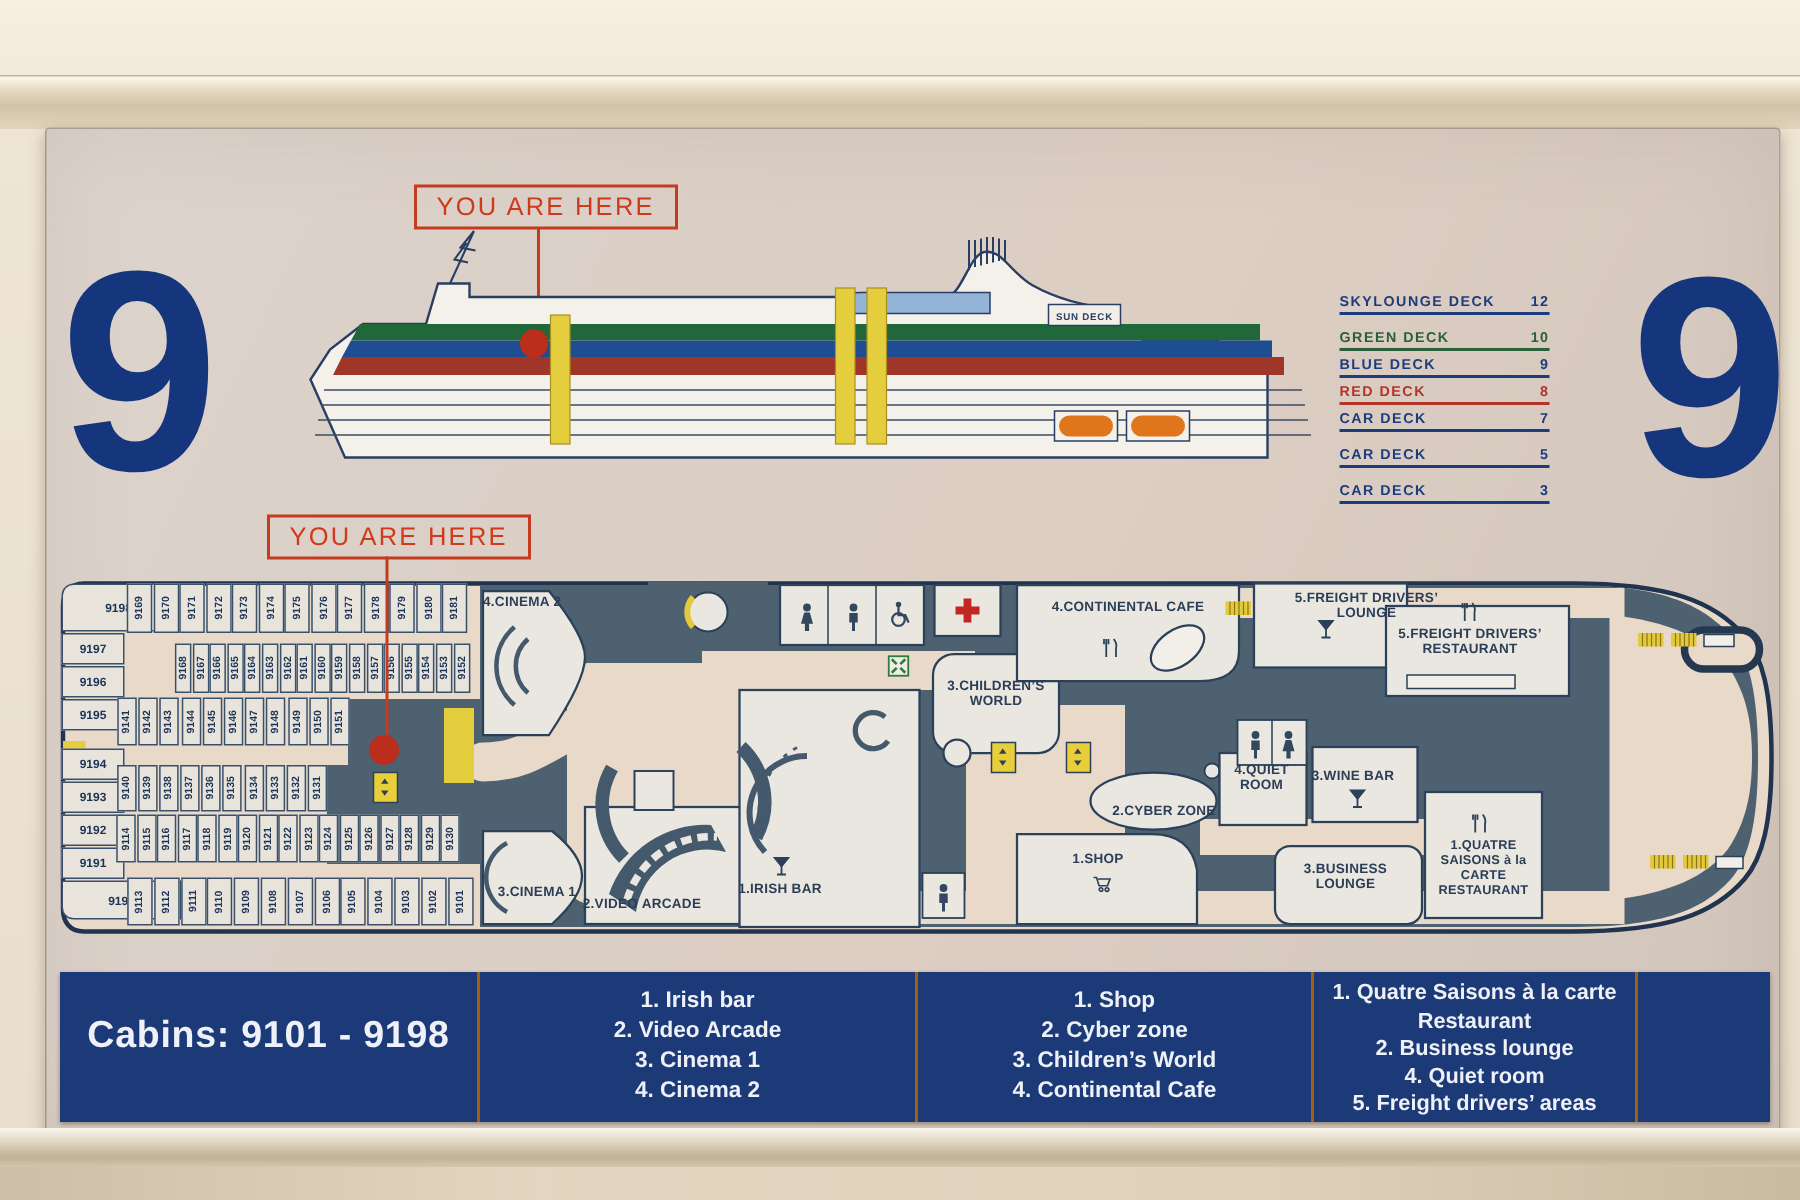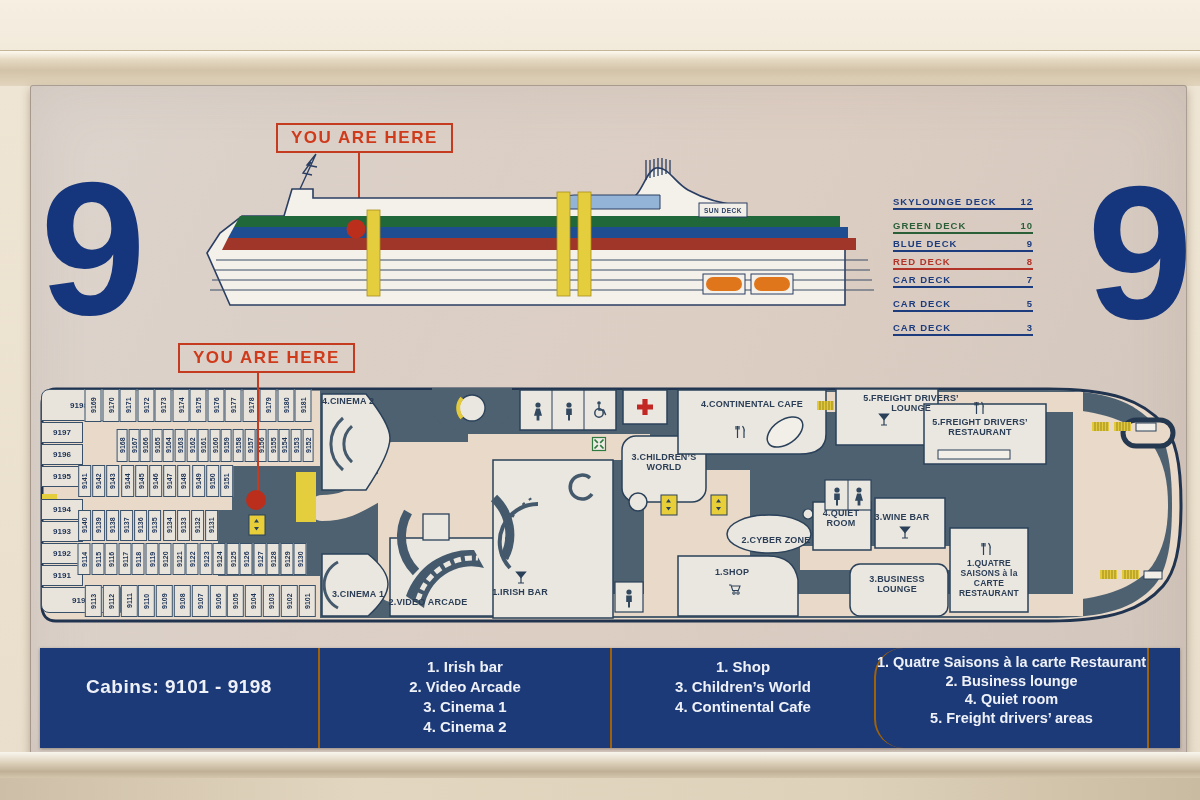--- a/index.html
+++ b/index.html
@@ -17,21 +17,21 @@
   
   #sign{left:30px;top:85px;width:1155px;height:668px;
     background:linear-gradient(115deg,#dcd4cd 0%,#dbcfc6 30%,#ddcec3 55%,#d6c9bf 80%,#d2c5bb 100%);
     border:1px solid rgba(110,95,82,.45);border-radius:3px;
     box-shadow:0 4px 10px rgba(80,60,40,.35), inset 0 0 60px rgba(125,105,90,.12);}
   
   .big-nine{font-size:190px;line-height:140px;font-weight:bold;color:#15357c;width:120px;text-align:center;}
   #nine-left{left:33px;top:178px;}
   #nine-right{left:1080px;top:182px;}
   
-  .yah-box{border:2px solid #c43b1f;color:#cf3a1b;font-weight:bold;font-size:17px;
+  .yah-box{border:2px solid #c43b1f;color:#cf3a1b;font-weight:normal;font-size:17px;
     letter-spacing:1.5px;padding:3px 13px;white-space:nowrap;}
   .yah-line{width:2px;background:#c43b1f;}
   .red-dot{width:20px;height:20px;border-radius:50%;background:#bc2e1c;}
   
   #deck-legend{left:893px;top:196px;width:140px;}
   .deck-header,.deck-row{display:flex;justify-content:space-between;align-items:flex-end;
     font-weight:bold;font-size:9.5px;letter-spacing:1px;color:#1c3c7e;
     border-bottom:2px solid currentColor;padding-bottom:1px;}
   .deck-header{margin-bottom:10px;}
   .deck-row{margin-top:4px;}
@@ -60,23 +60,23 @@
     letter-spacing:.2px;text-align:center;}
   .lbl-left{text-align:left;}
   
   #legend-bar{left:40px;top:648px;width:1140px;height:100px;background:#1d3a78;display:flex;
     box-shadow:0 1px 3px rgba(40,30,20,.4);}
   .legend-panel{box-sizing:border-box;height:100%;}
   .legend-panel + .legend-panel{border-left:2px solid #a16207;}
   #panel-cabins{width:278px;padding-top:28px;}
   #panel-2{width:292px;padding-top:9px;}
   #panel-3{width:264px;padding-top:9px;}
-  #panel-4{width:273px;padding-top:5px;border-radius:29px;}
+  #panel-4{width:216px;padding-top:5px;}
   #panel-5{flex:1;}
-  .legend-title{color:#eef1f8;font-weight:bold;font-size:19px;text-align:center;letter-spacing:.5px;}
+  .legend-title{color:#eef1f8;font-weight:bold;font-size:25px;text-align:center;letter-spacing:.5px;}
   .legend-line{color:#eef1f8;font-weight:bold;font-size:15px;line-height:20px;text-align:center;}
   #panel-4 .legend-line{font-size:14.5px;line-height:18.5px;}
 </style>
 </head>
 <body>
 
 <div class="abs" id="wall-top-rail"></div>
 <div class="abs" id="sign"></div>
 <div class="abs" id="wall-bottom-rail"></div>
 <div class="abs" id="wall-bottom"></div>
@@ -421,20 +421,21 @@
     <div class="legend-title">Cabins: 9101 - 9198</div>
   </div>
   <div class="legend-panel" id="panel-2">
       <div class="legend-line">1. Irish bar</div>
       <div class="legend-line">2. Video Arcade</div>
       <div class="legend-line">3. Cinema 1</div>
       <div class="legend-line">4. Cinema 2</div>
     </div>
   <div class="legend-panel" id="panel-3">
       <div class="legend-line">1. Shop</div>
+      <div class="legend-line">2. Cyber zone</div>
       <div class="legend-line">3. Children’s World</div>
       <div class="legend-line">4. Continental Cafe</div>
     </div>
   <div class="legend-panel" id="panel-4">
       <div class="legend-line">1. Quatre Saisons à la carte Restaurant</div>
       <div class="legend-line">2. Business lounge</div>
       <div class="legend-line">4. Quiet room</div>
       <div class="legend-line">5. Freight drivers’ areas</div>
     </div>
   <div class="legend-panel" id="panel-5"></div>

